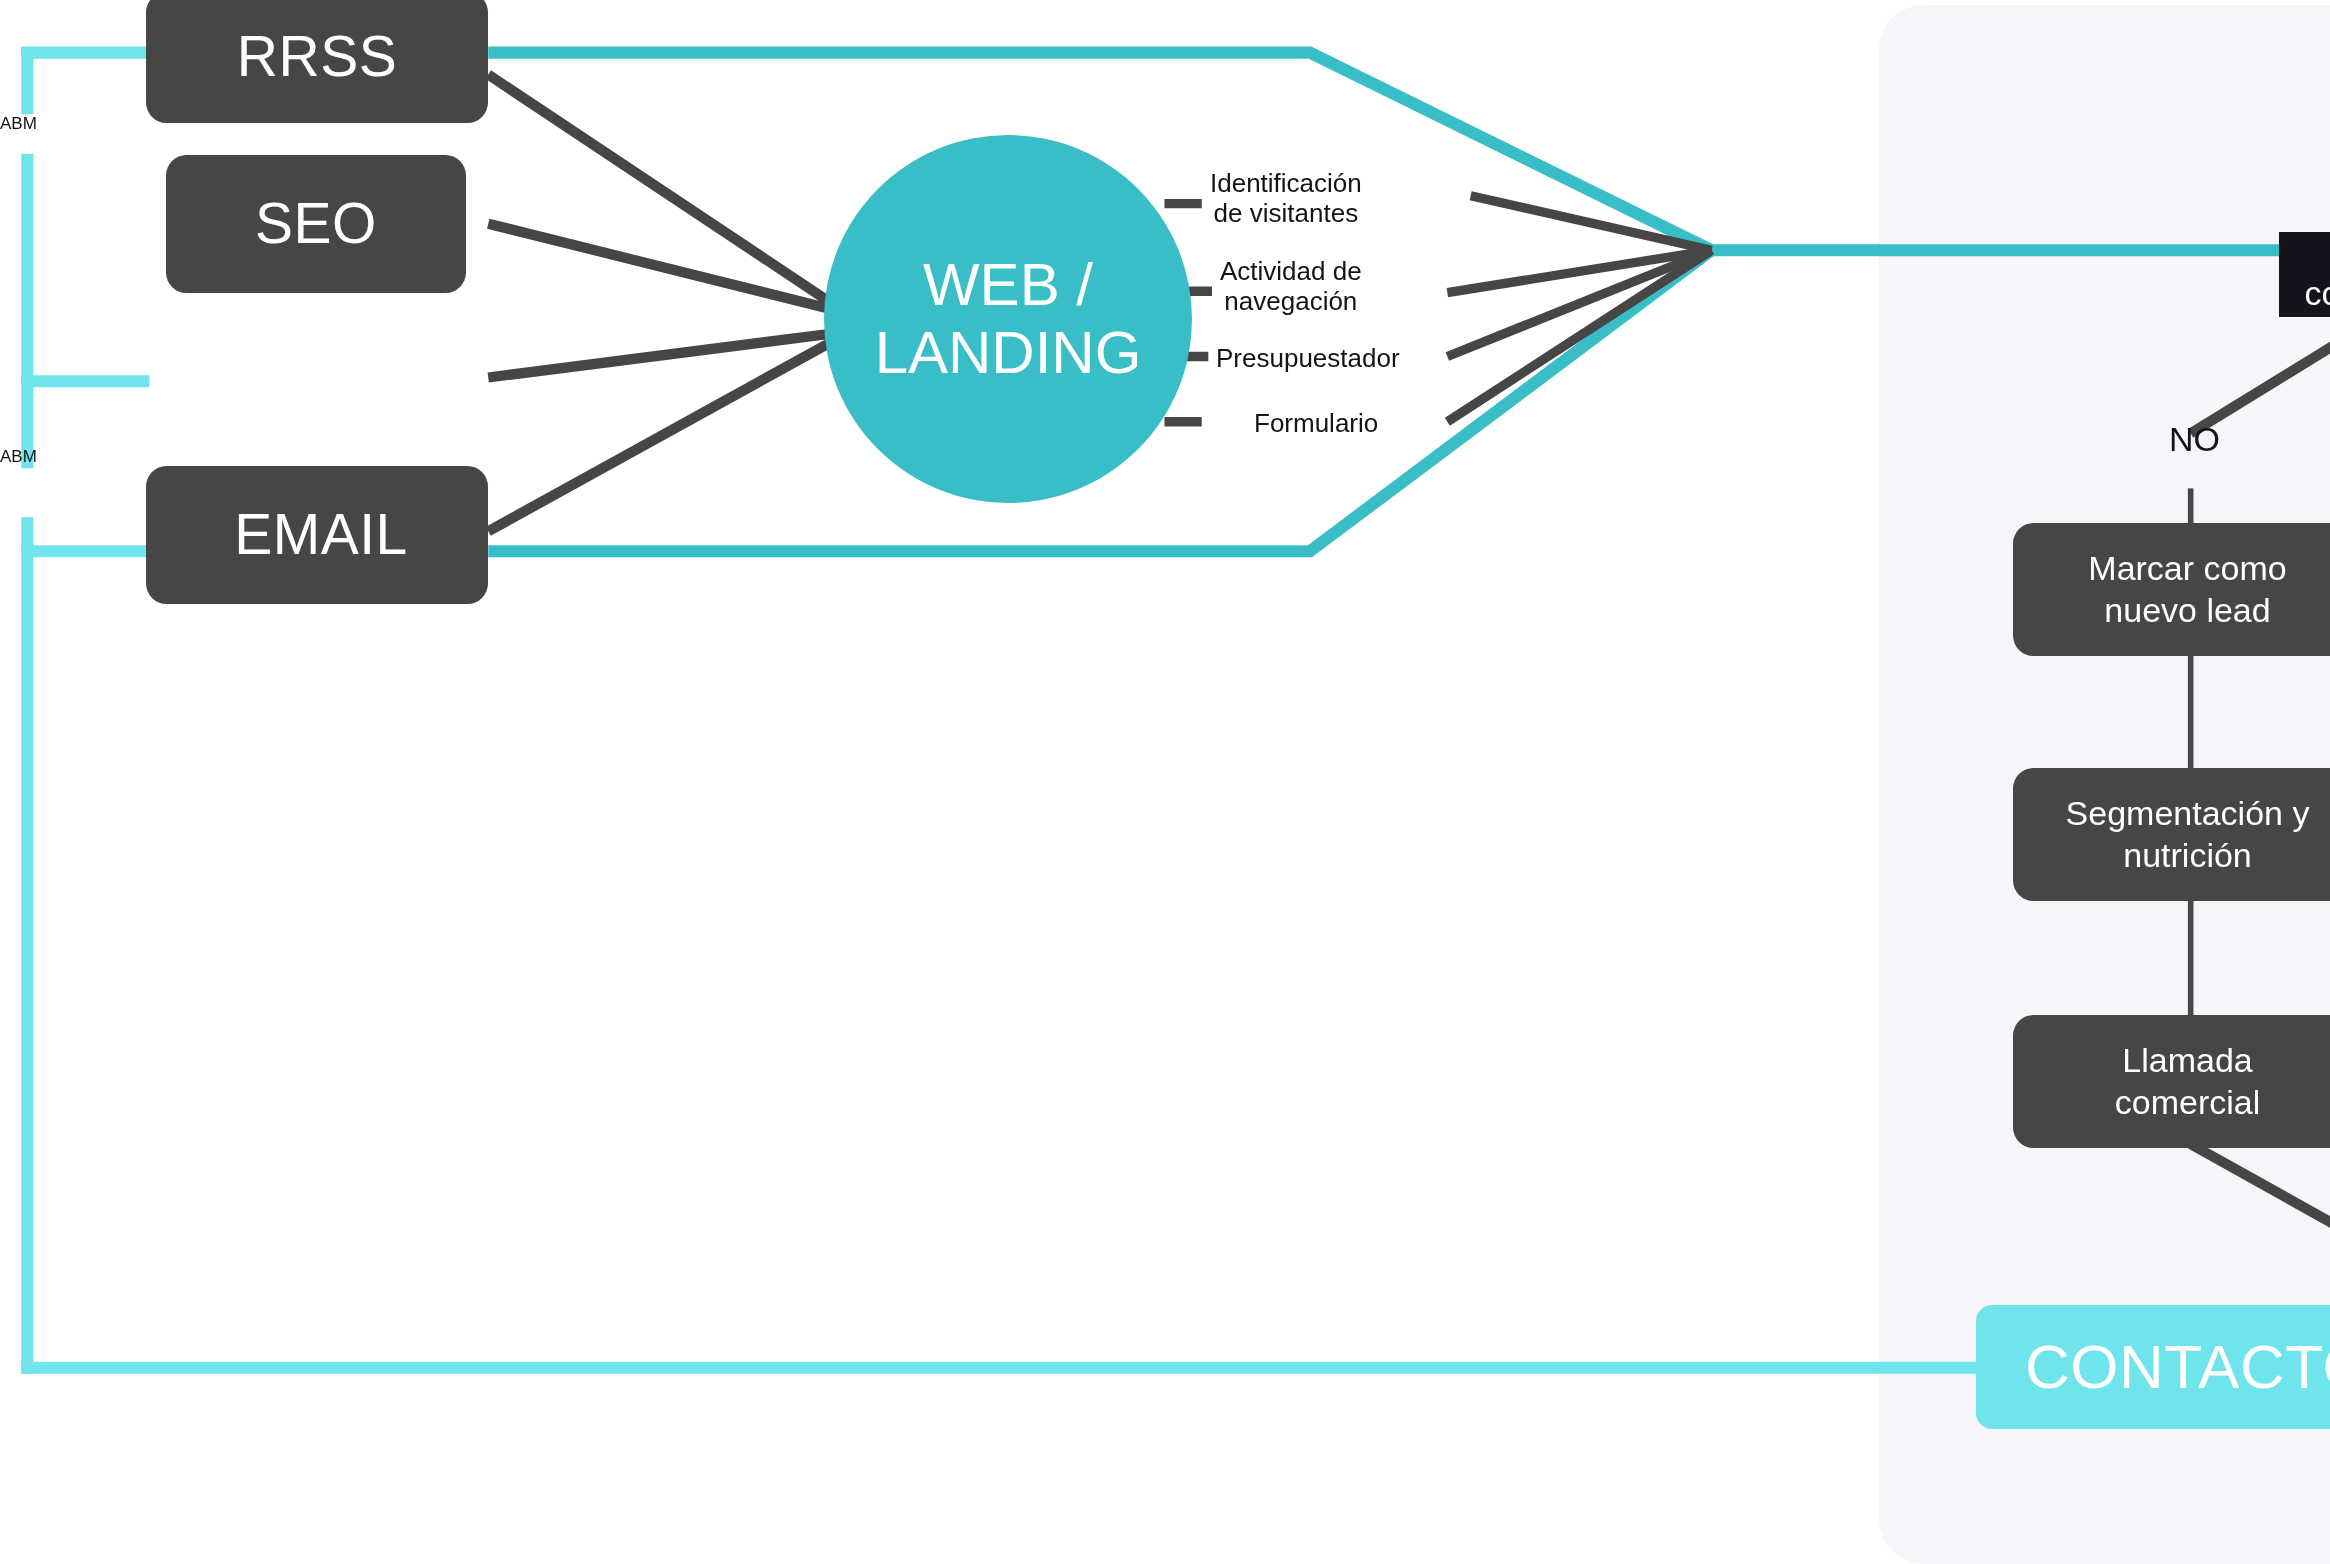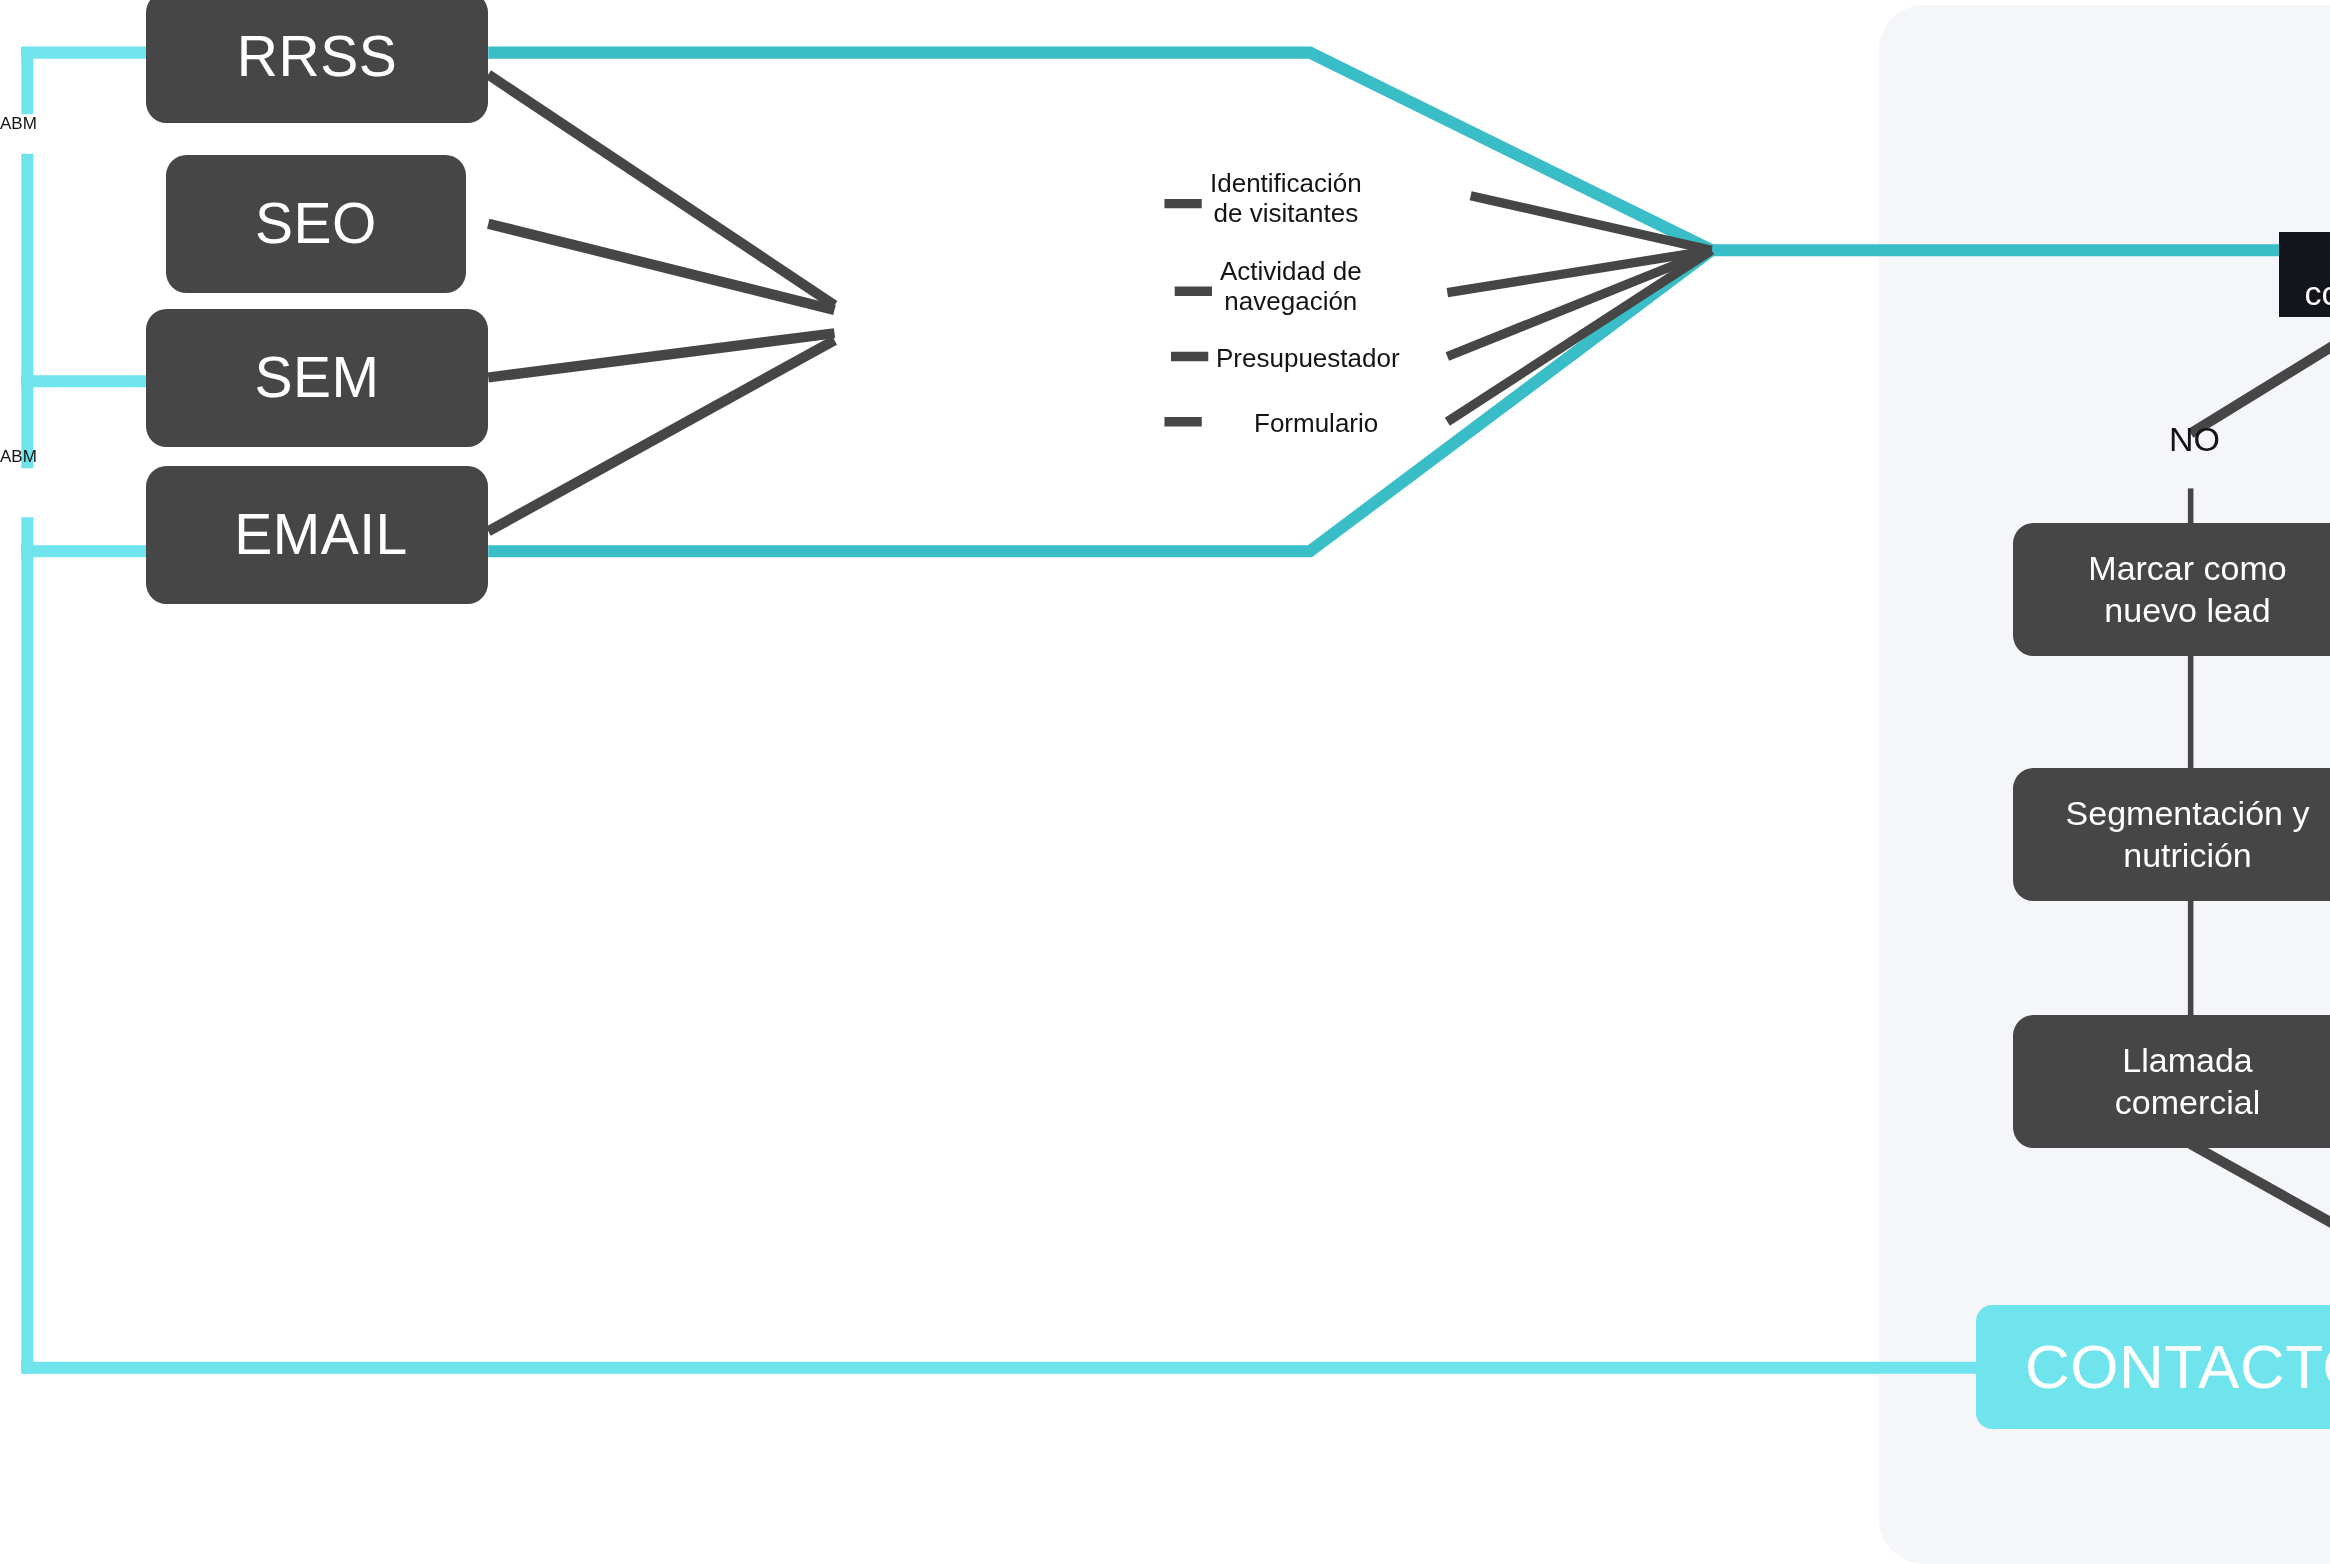--- a/index.html
+++ b/index.html
@@ -104,31 +104,32 @@
   </svg>
 
   <div class="node chan" style="left:146px;top:-8.4px;width:342px;height:131px;">
     <span>RRSS</span>
   </div>
 
   <div class="node chan" style="left:146px;top:155px;width:300px;height:138px;margin-left:20px;">
     <span>SEO</span>
   </div>
 
-  <div class="node chan" style="left:146px;top:309px;width:342px;height:138px;">
-    <span>SEM</span>
-  </div>
 
   <div class="node chan" style="left:146px;top:466px;width:342px;height:138px;padding-left:8px;">
     <span>EMAIL</span>
   </div>
 
   <div class="txt abm" style="left:0px;top:114px;">ABM</div>
   <div class="txt abm" style="left:0px;top:447px;">ABM</div>
 
+  <div class="node circle" style="left:824px;top:135px;width:368px;height:368px;flex-direction:column;">
+    <span>WEB /</span>
+    <span>LANDING</span>
+  </div>
 
   <div class="txt spoke" style="left:1210px;top:168px;">
     <div>Identificación</div>
     <div>de visitantes</div>
   </div>
 
   <div class="txt spoke" style="left:1220px;top:256px;">
     <div>Actividad de</div>
     <div>navegación</div>
   </div>

